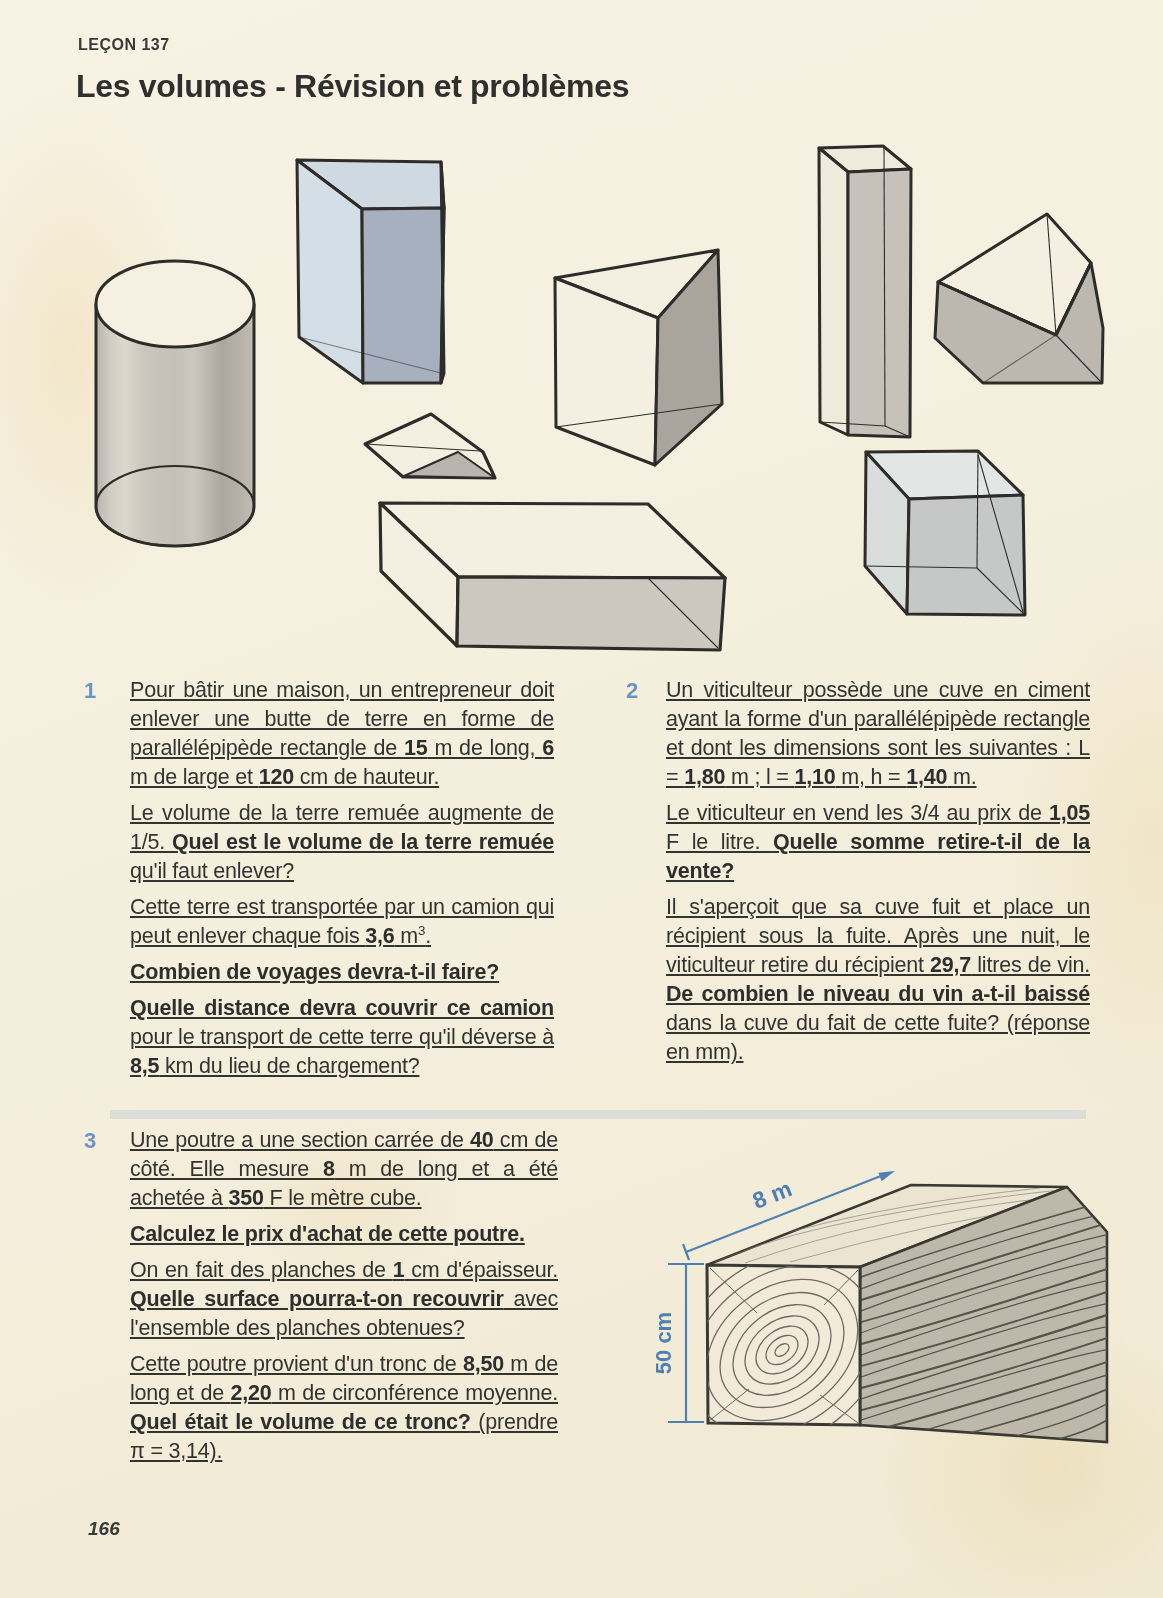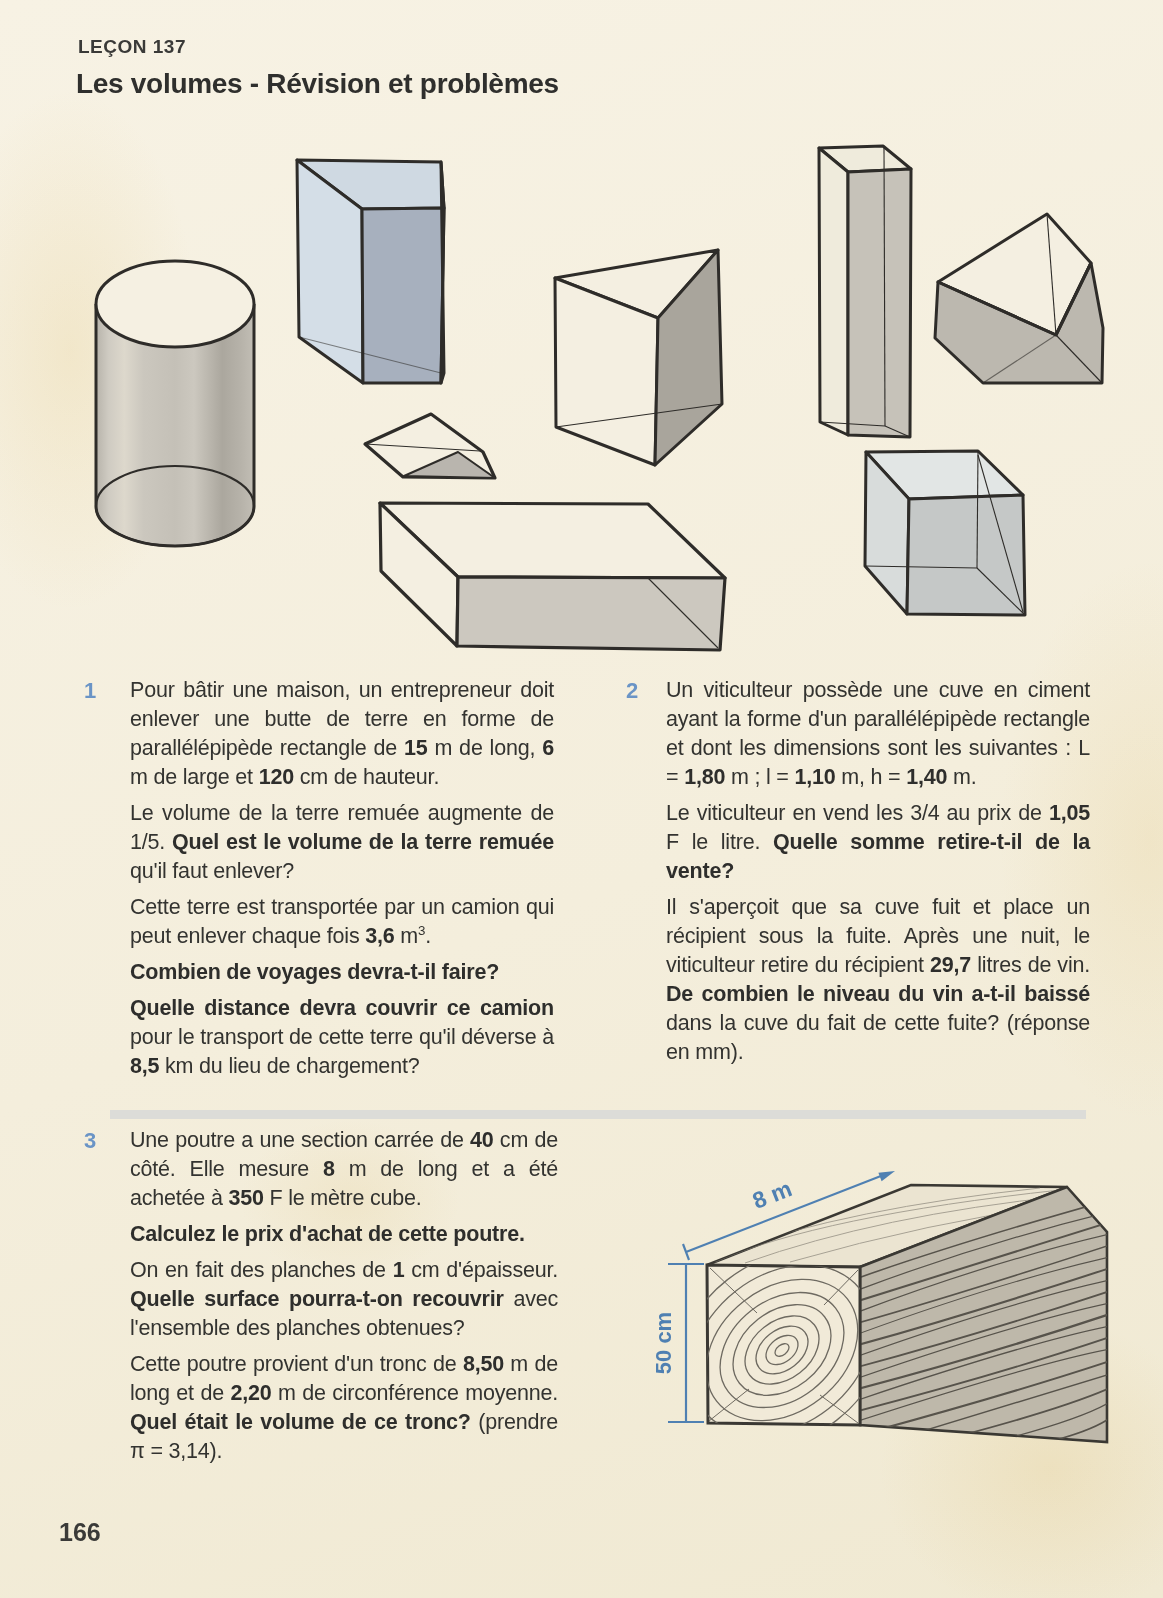--- a/index.html
+++ b/index.html
@@ -10,32 +10,32 @@
     background:linear-gradient(160deg,#f7f2e4 0%,#f4eedc 55%,#f0e9d2 100%);
     font-family:"Liberation Sans","DejaVu Sans",sans-serif;
     color:#333330;
     overflow:hidden;
   }
   .stain{position:absolute;border-radius:50%;pointer-events:none;}
   .stain.s1{left:-60px;top:90px;width:260px;height:520px;background:radial-gradient(closest-side,rgba(226,196,120,.22),rgba(226,196,120,0));}
   .stain.s2{left:1000px;top:560px;width:300px;height:560px;background:radial-gradient(closest-side,rgba(224,192,112,.18),rgba(224,192,112,0));}
   .stain.s3{left:880px;top:1320px;width:340px;height:300px;background:radial-gradient(closest-side,rgba(219,186,105,.20),rgba(219,186,105,0));}
   .stain.s4{left:240px;top:1120px;width:220px;height:160px;background:radial-gradient(closest-side,rgba(219,186,105,.14),rgba(219,186,105,0));}
-  .lesson-label{position:absolute;left:78px;top:36px;font-size:19px;font-weight:700;letter-spacing:.5px;color:#3a3a38;text-align:center;}
-  .page-title{position:absolute;left:76px;top:68px;margin:0;font-size:28px;font-weight:700;letter-spacing:-0.3px;color:#2f2f2d;}
+  .lesson-label{position:absolute;left:78px;top:36px;font-size:16px;font-weight:700;letter-spacing:.5px;color:#3a3a38;text-align:center;}
+  .page-title{position:absolute;left:76px;top:68px;margin:0;font-size:32px;font-weight:700;letter-spacing:-0.3px;color:#2f2f2d;}
   .solids-svg{position:absolute;left:0;top:0;pointer-events:none;}
   .problem{position:absolute;}
   .pnum{position:absolute;font-size:22px;font-weight:700;color:#6a94c6;}
   .ptext{position:absolute;font-size:21.5px;line-height:29px;letter-spacing:-0.2px;}
-  .ptext p.para{margin:0 0 7px 0;text-align:justify;}
+  .ptext p.para{margin:0 0 7px 0;text-align:justify;text-decoration:underline;}
   .ptext b{font-weight:700;color:#2e2e2c;}
   .ptext sup{font-size:0.62em;vertical-align:super;line-height:0;}
   .divider{position:absolute;left:110px;top:1110px;width:976px;height:9px;background:#dcdcd8;}
   .beam-svg{position:absolute;pointer-events:none;}
-  .page-number{position:absolute;left:59px;top:1518px;font-size:25px;font-weight:700;color:#3a3a38;}
+  .page-number{position:absolute;left:88px;top:1518px;font-size:19px;font-weight:700;color:#3a3a38;font-style:italic;}
 </style>
 </head>
 <body>
 
 <div class="page">
   <div class="stain s1"></div>
   <div class="stain s2"></div>
   <div class="stain s3"></div>
   <div class="stain s4"></div>
 

